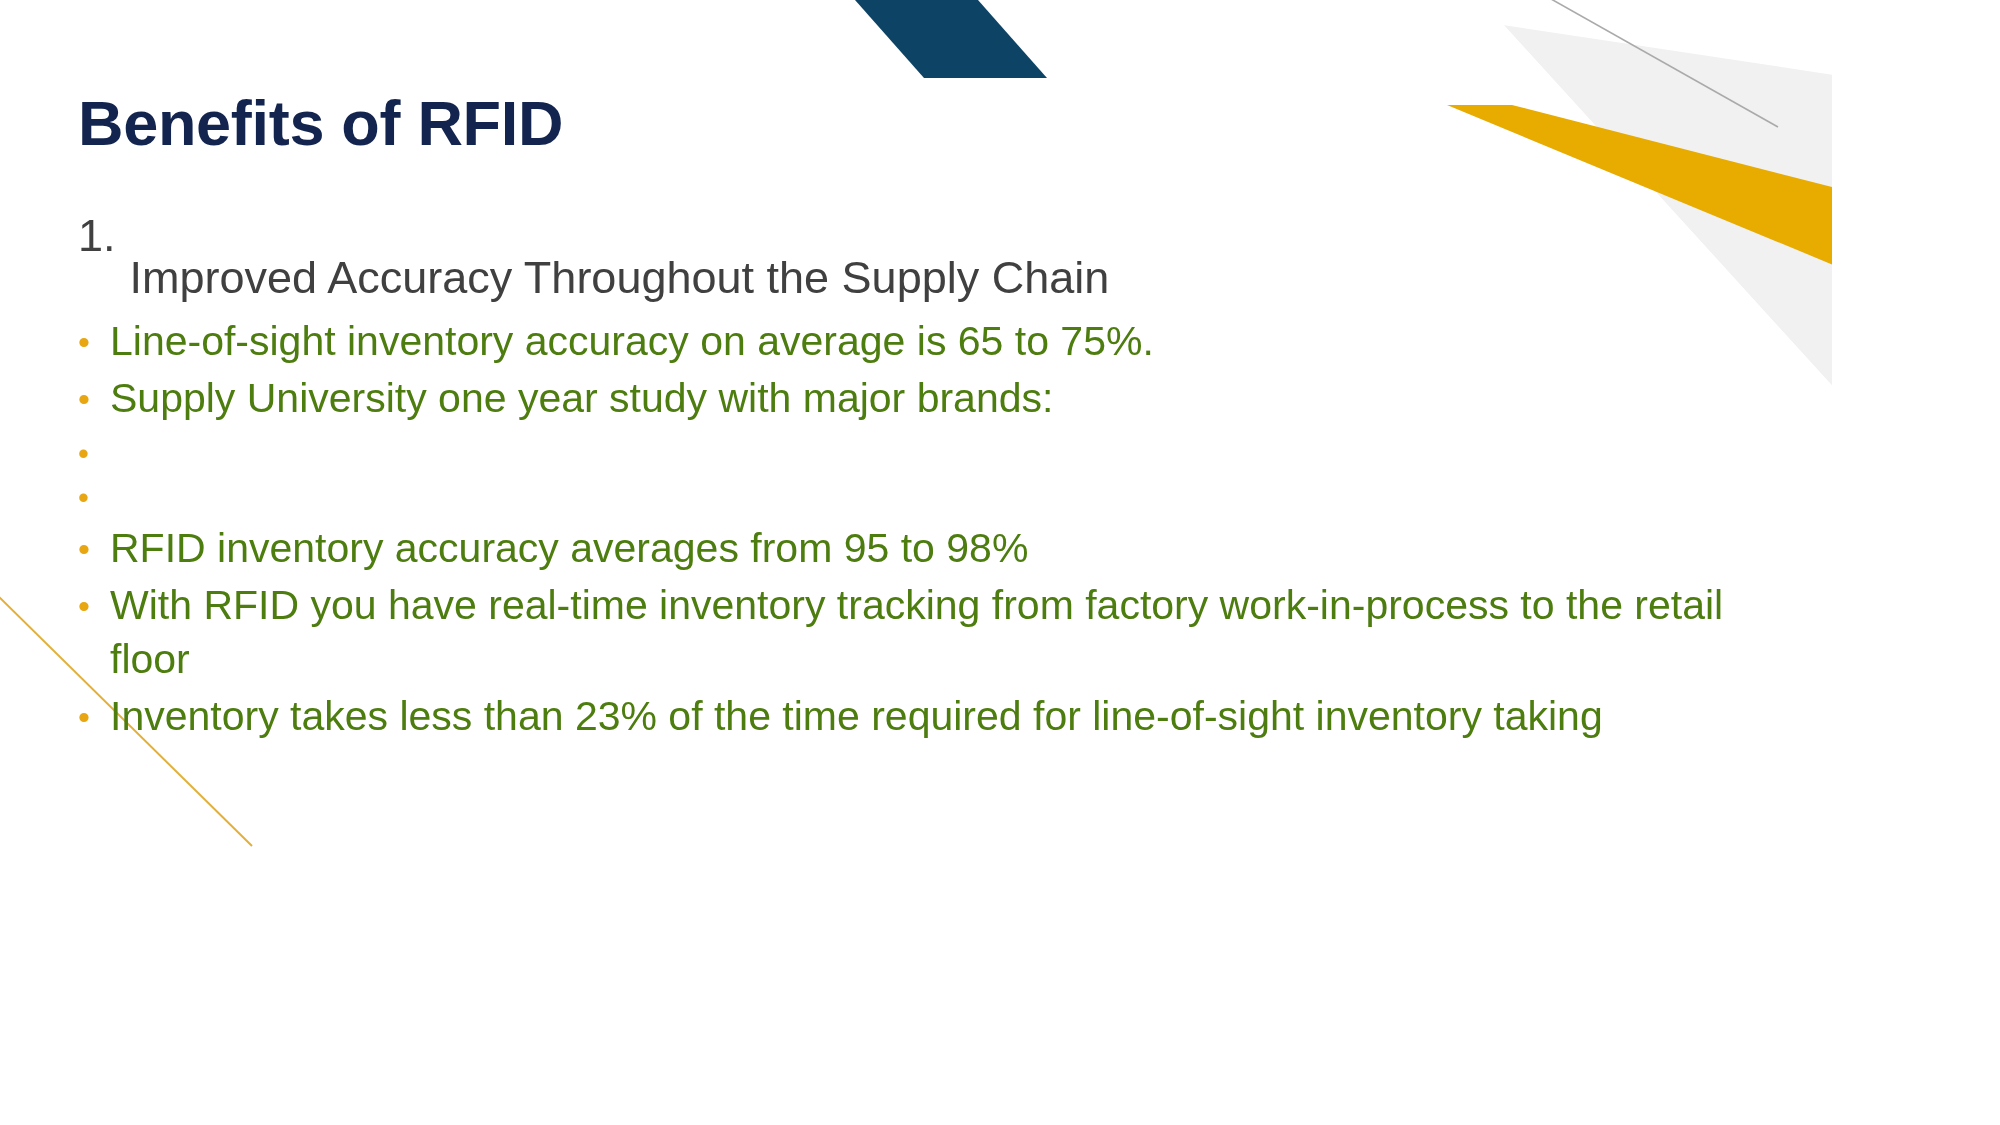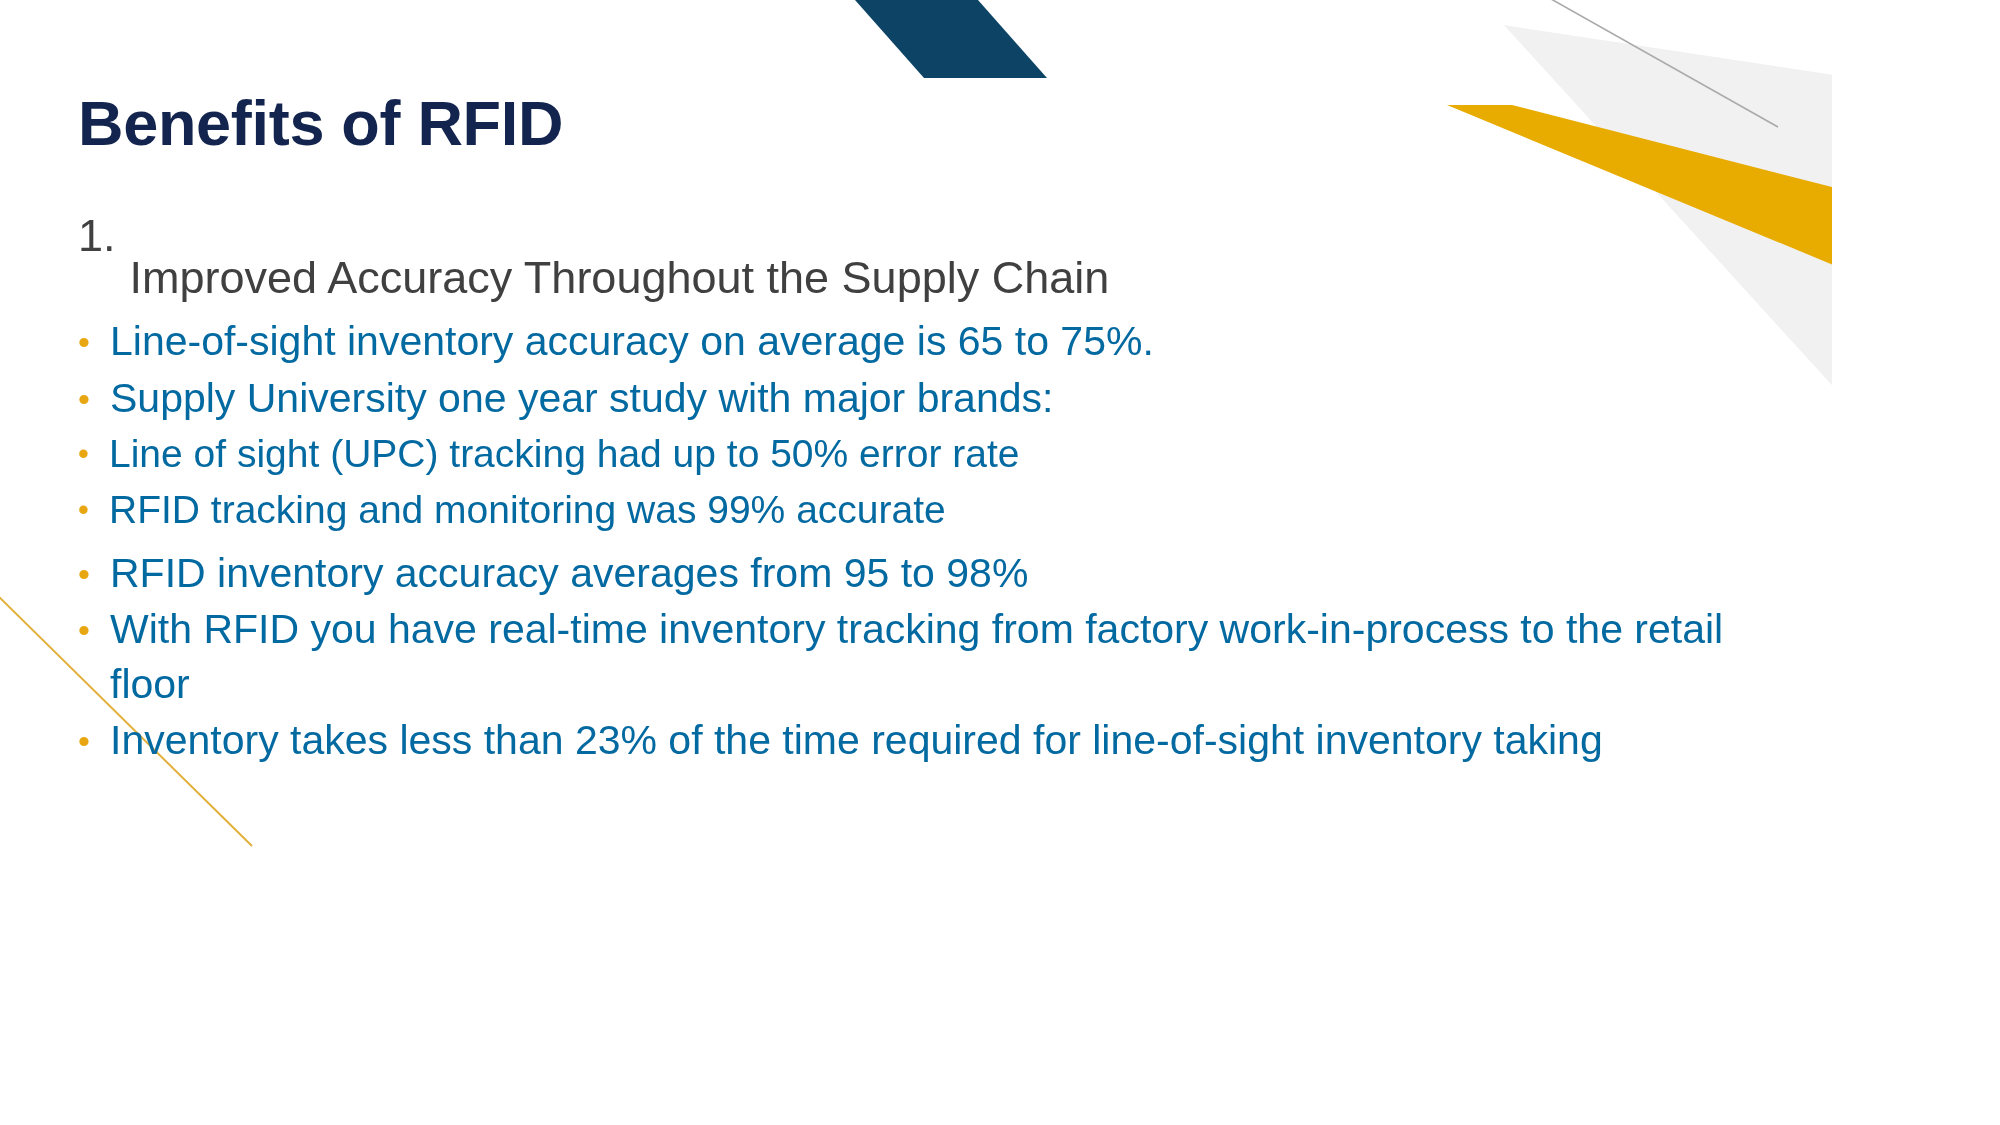--- a/index.html
+++ b/index.html
@@ -63,21 +63,21 @@
     margin: 0;
   }
   li.bullet-row > .bullet-dot {
     flex: 0 0 auto;
     color: #e8a712;
     line-height: 1;
     display: inline-block;
   }
   li.bullet-row > .bullet-text {
     flex: 1 1 auto;
-    color: #0369a1;
+    color: #4d7c0f;
   }
 
   
   .lvl2 { margin-left: 62px; }
   .lvl2 > li.bullet-row {
     font-size: 41px;
     line-height: 1.33;
     margin-bottom: 2px;
   }
   .lvl2 > li.bullet-row > .bullet-dot {
@@ -144,25 +144,23 @@
 
       <li class="bullet-row">
         <span class="bullet-dot">•</span>
         <span class="bullet-text wrap-narrow">Supply University one year study with major brands:</span>
       </li>
 
       <li style="display:block;">
         <ul class="lvl lvl3">
           <li class="bullet-row">
             <span class="bullet-dot">•</span>
-            <span class="bullet-text wrap-mid">Line of sight (UPC) tracking had up to 50% error rate</span>
           </li>
           <li class="bullet-row">
             <span class="bullet-dot">•</span>
-            <span class="bullet-text wrap-mid">RFID tracking and monitoring was 99% accurate</span>
           </li>
         </ul>
       </li>
 
       <li class="bullet-row" style="margin-top:8px;">
         <span class="bullet-dot">•</span>
         <span class="bullet-text wrap-narrow">RFID inventory accuracy averages from 95 to 98%</span>
       </li>
 
       <li class="bullet-row">

